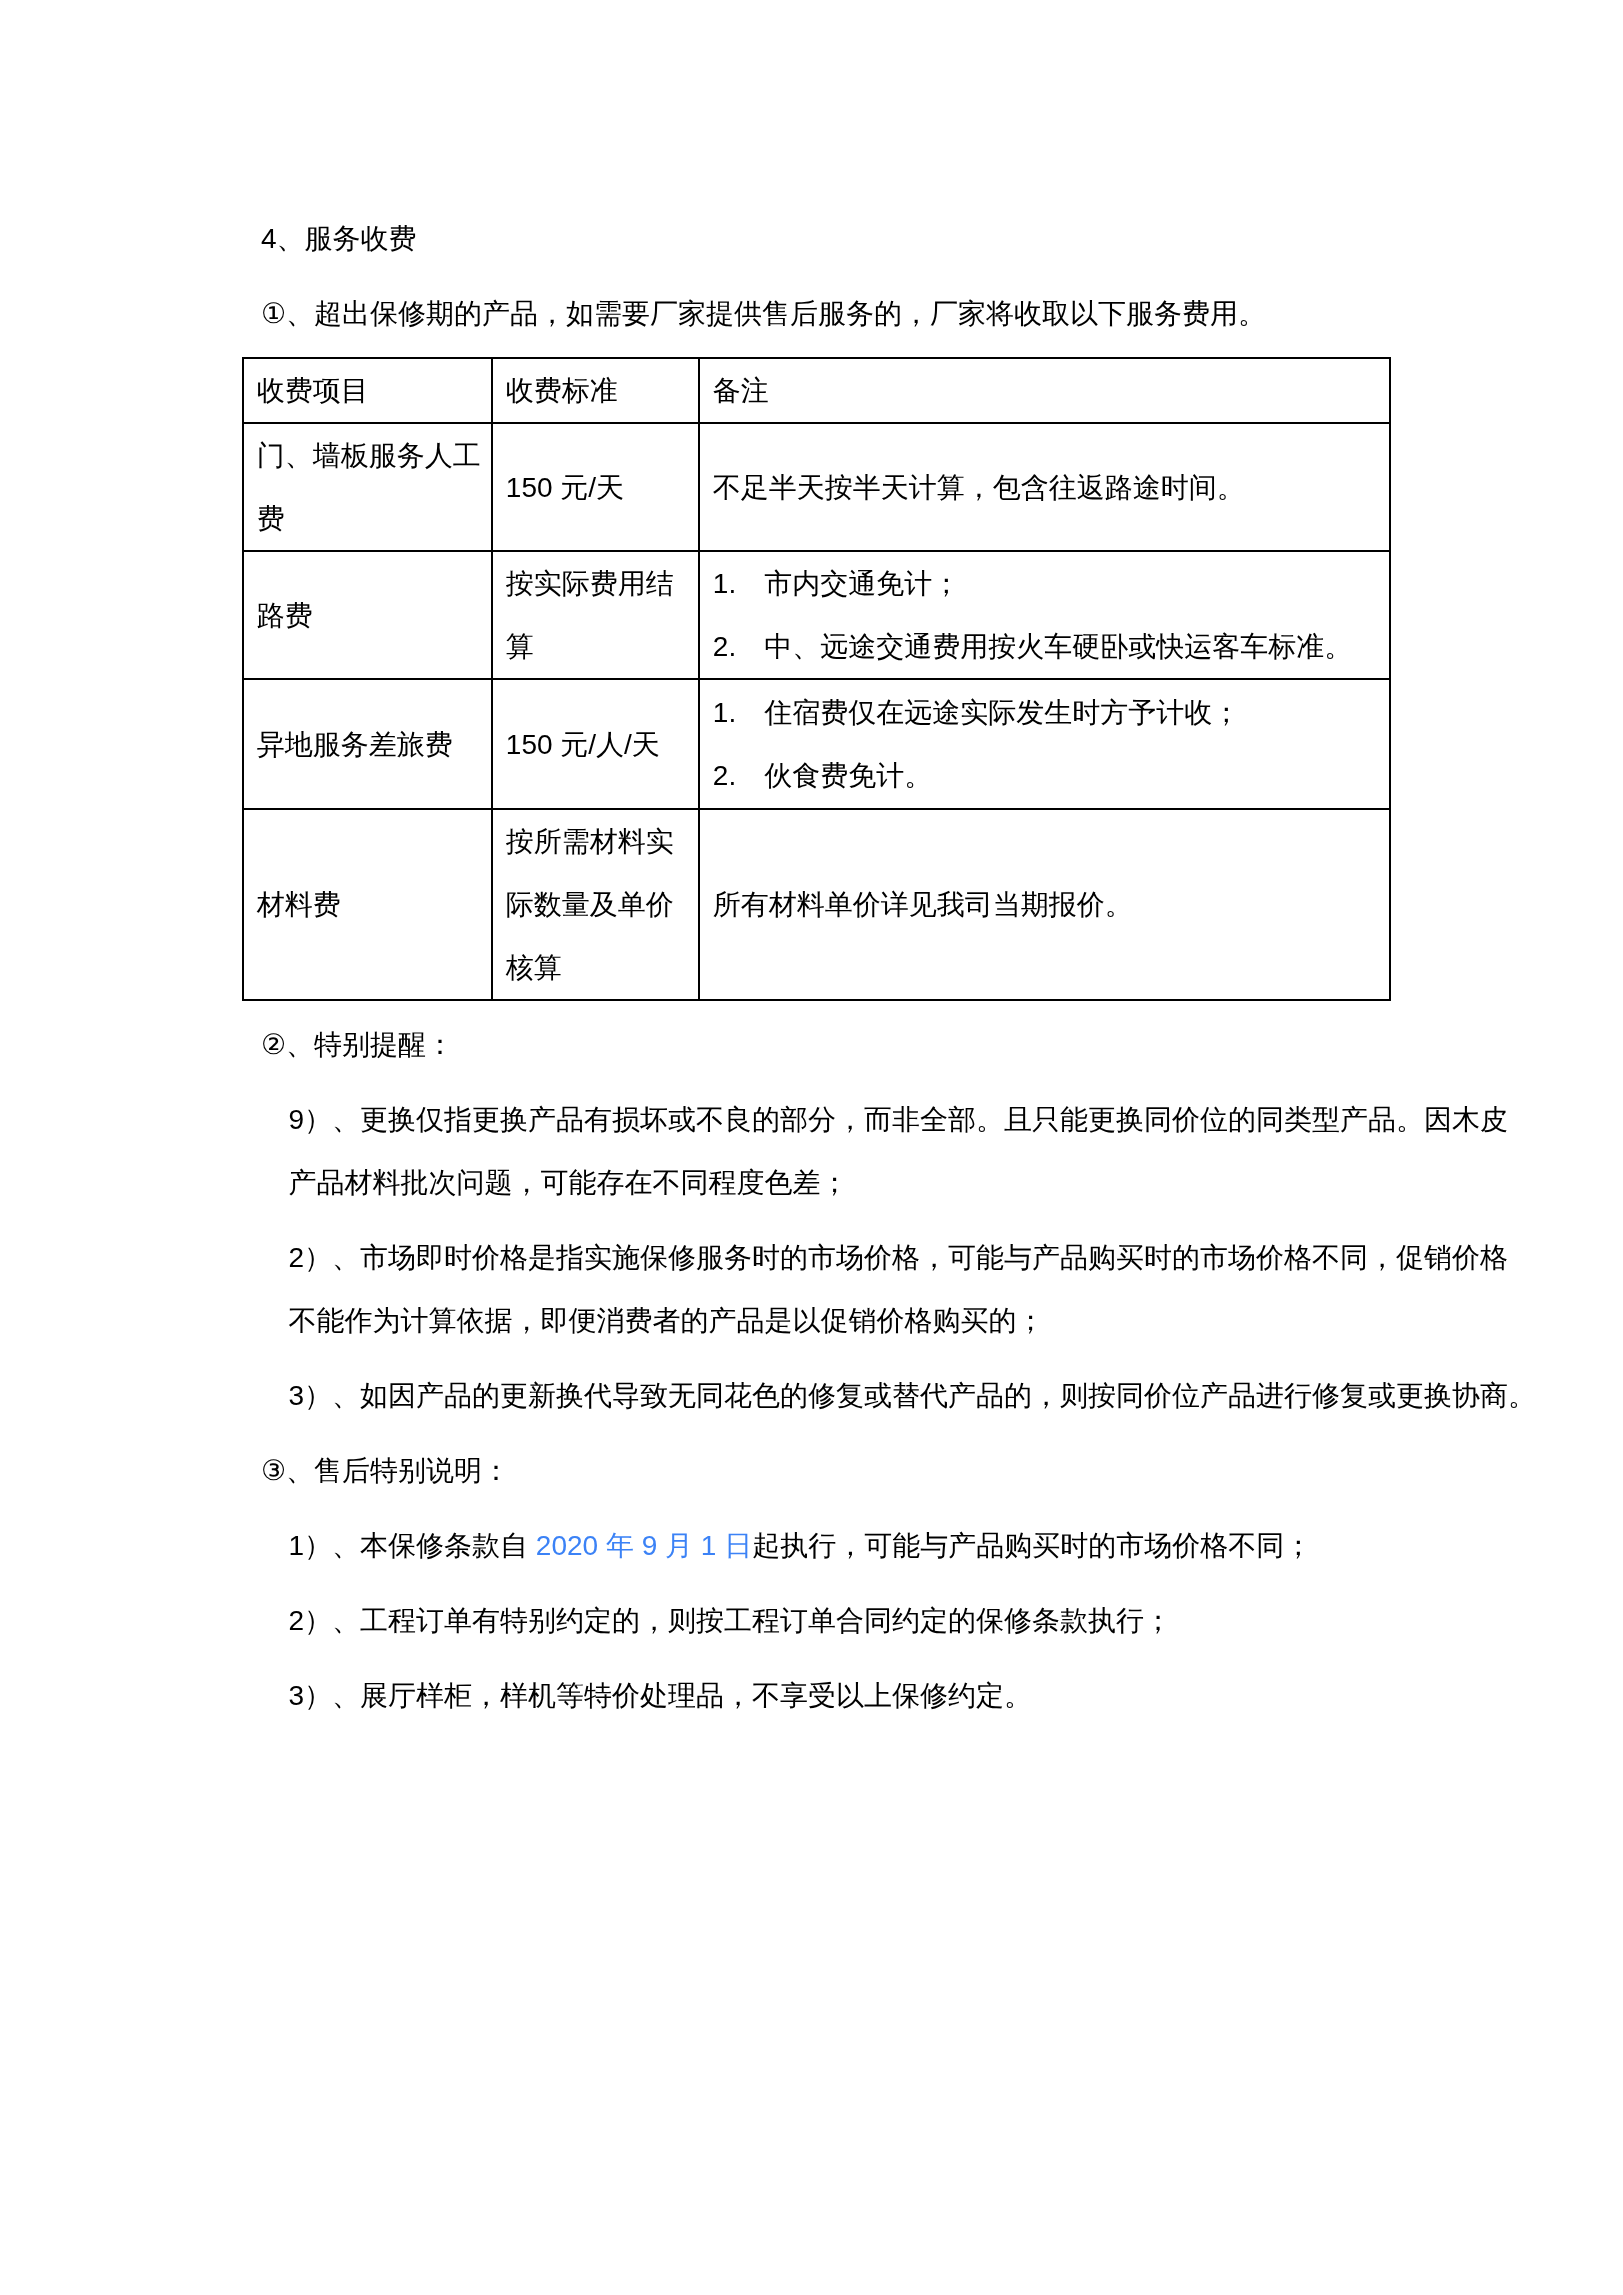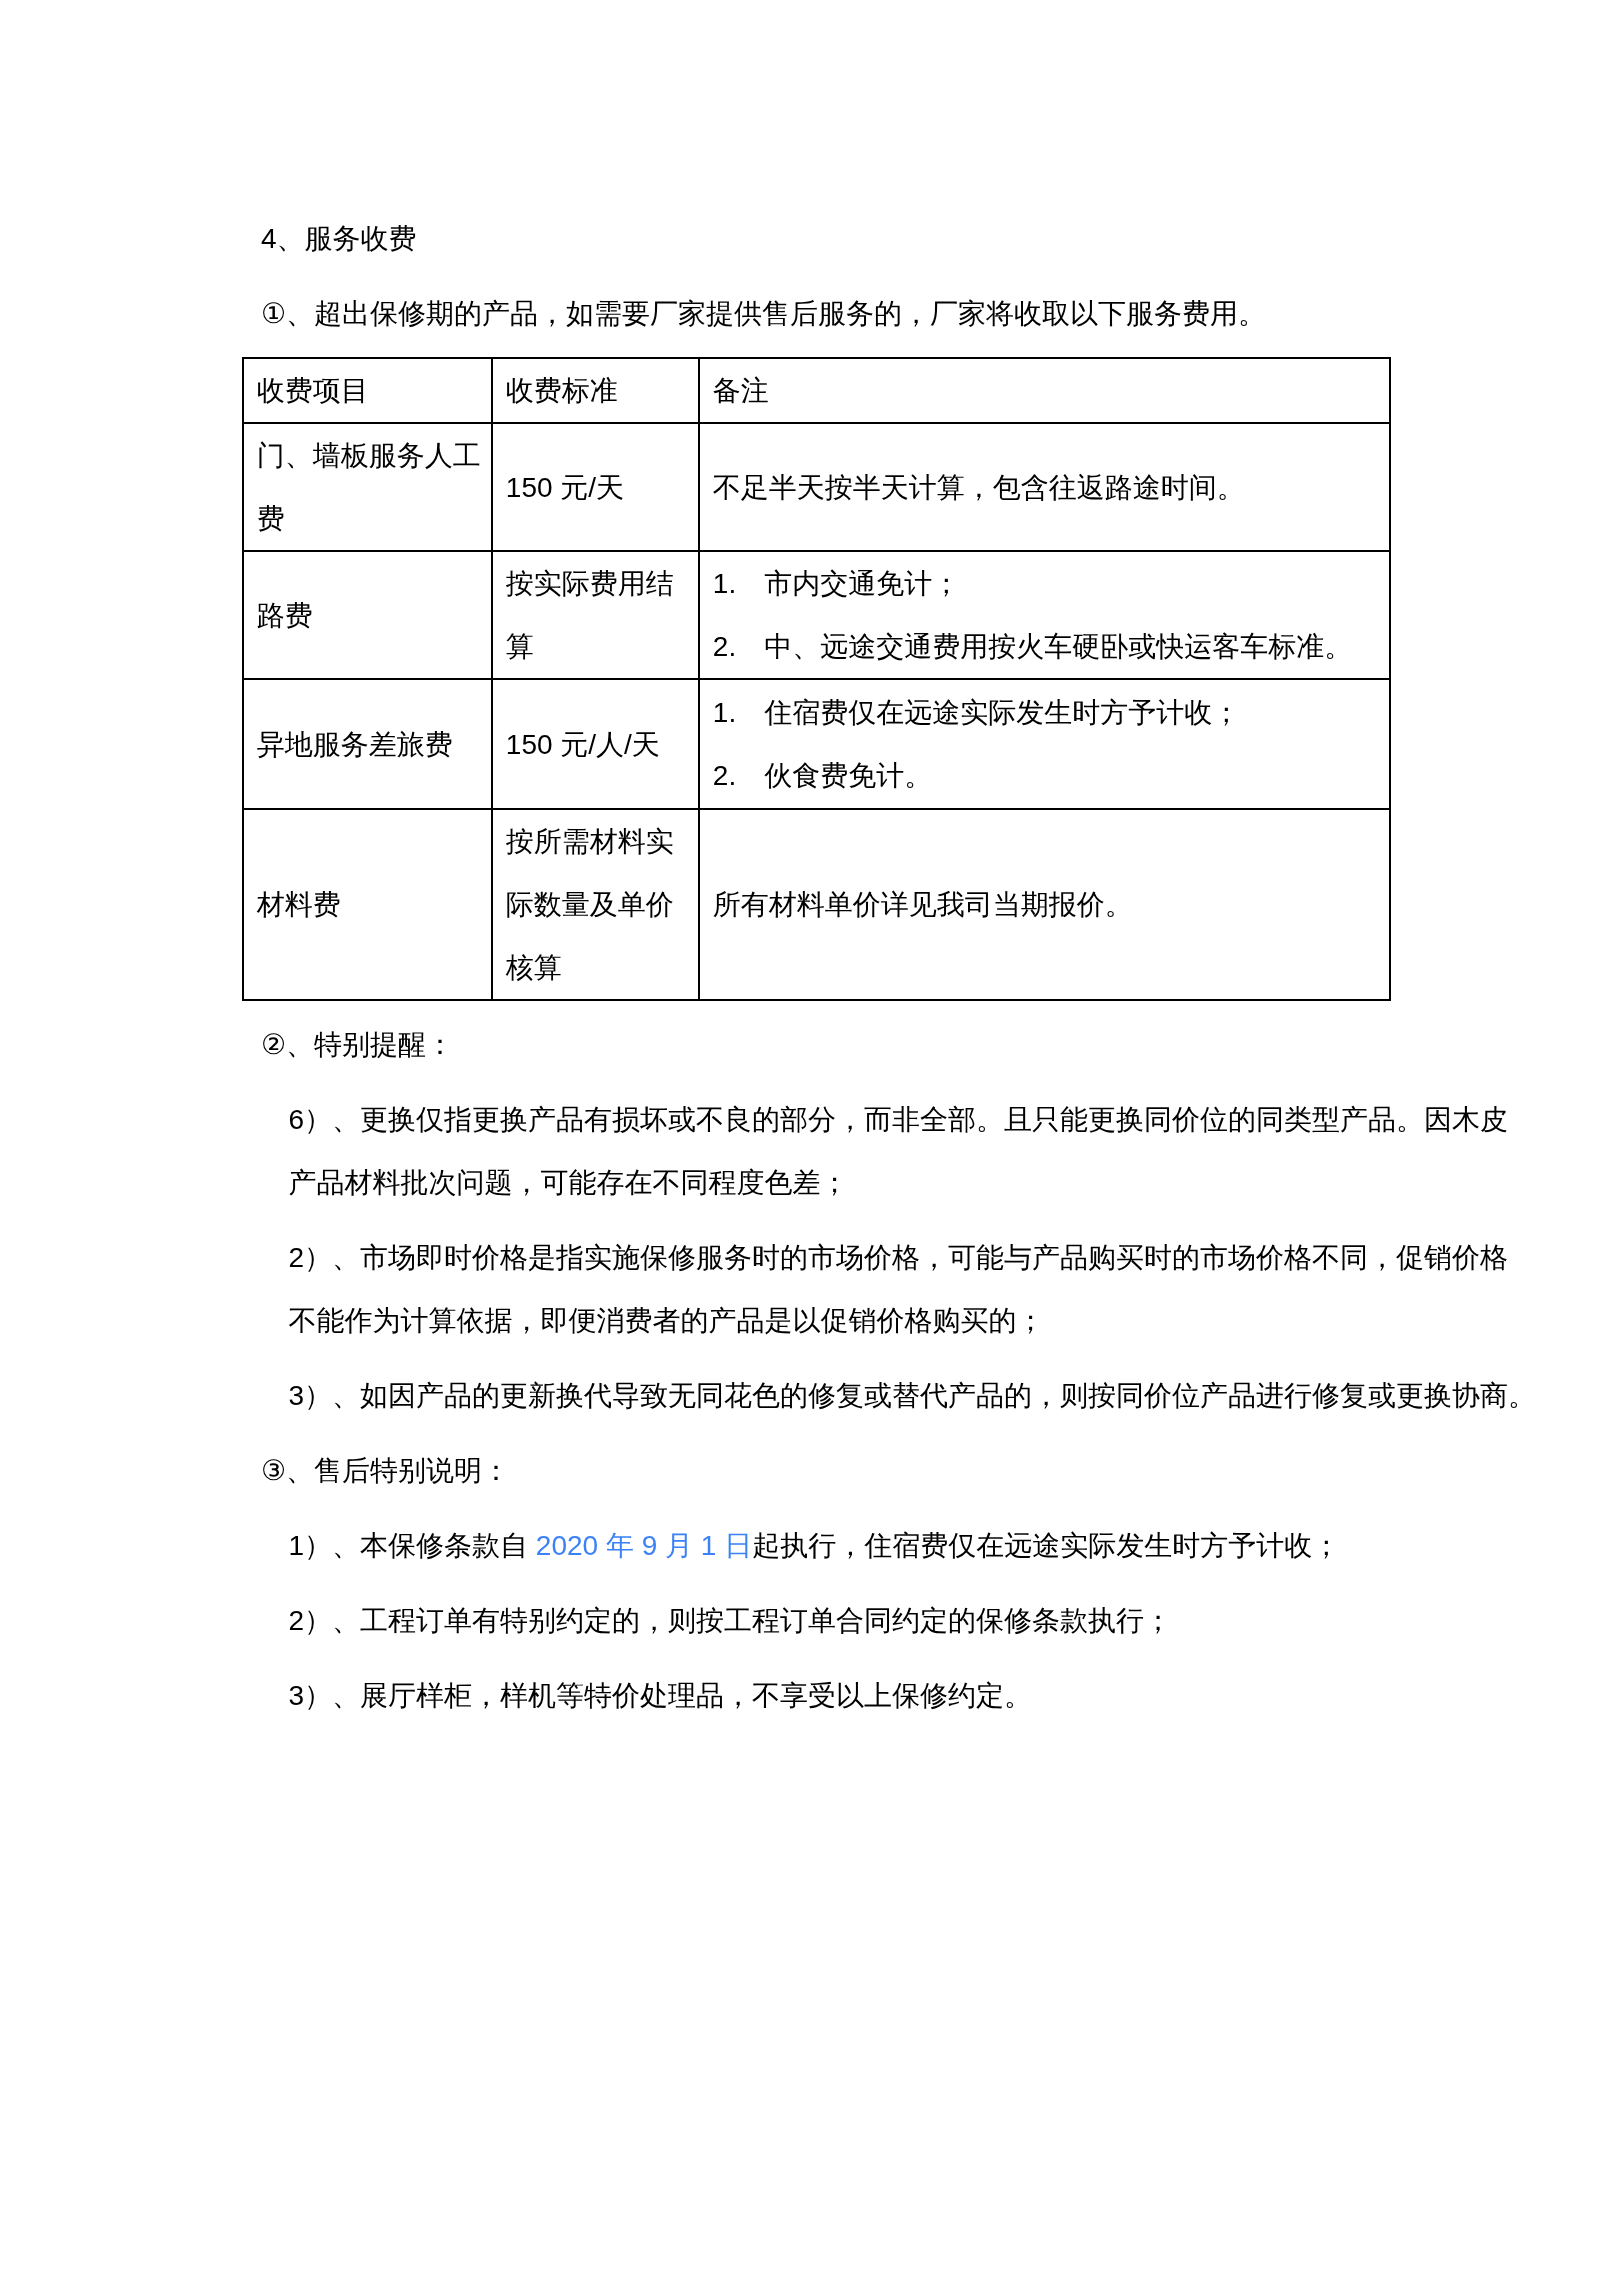--- a/index.html
+++ b/index.html
@@ -100,27 +100,27 @@
         <td>按所需材料实
 际数量及单价
 核算</td>
         <td>所有材料单价详见我司当期报价。</td>
       </tr>
     </tbody>
   </table>
 
   <div class="line">②、特别提醒：</div>
 
-  <div class="line indent">6）、更换仅指更换产品有损坏或不良的部分，而非全部。且只能更换同价位的同类型产品。因木皮
+  <div class="line indent">9）、更换仅指更换产品有损坏或不良的部分，而非全部。且只能更换同价位的同类型产品。因木皮
 产品材料批次问题，可能存在不同程度色差；</div>
   <div class="line indent">2）、市场即时价格是指实施保修服务时的市场价格，可能与产品购买时的市场价格不同，促销价格
 不能作为计算依据，即便消费者的产品是以促销价格购买的；</div>
   <div class="line indent">3）、如因产品的更新换代导致无同花色的修复或替代产品的，则按同价位产品进行修复或更换协商。</div>
 
   <div class="line">③、售后特别说明：</div>
 
-  <div class="line indent"><span>1）、本保修条款自 </span><span class="hl" style="color:#3b82f6">2020 年 9 月 1 日</span><span>起执行，住宿费仅在远途实际发生时方予计收；</span></div>
+  <div class="line indent"><span>1）、本保修条款自 </span><span class="hl" style="color:#3b82f6">2020 年 9 月 1 日</span><span>起执行，可能与产品购买时的市场价格不同；</span></div>
 
   <div class="line indent">2）、工程订单有特别约定的，则按工程订单合同约定的保修条款执行；</div>
   <div class="line indent">3）、展厅样柜，样机等特价处理品，不享受以上保修约定。</div>
 
 </div>
 
 
 </body></html>

